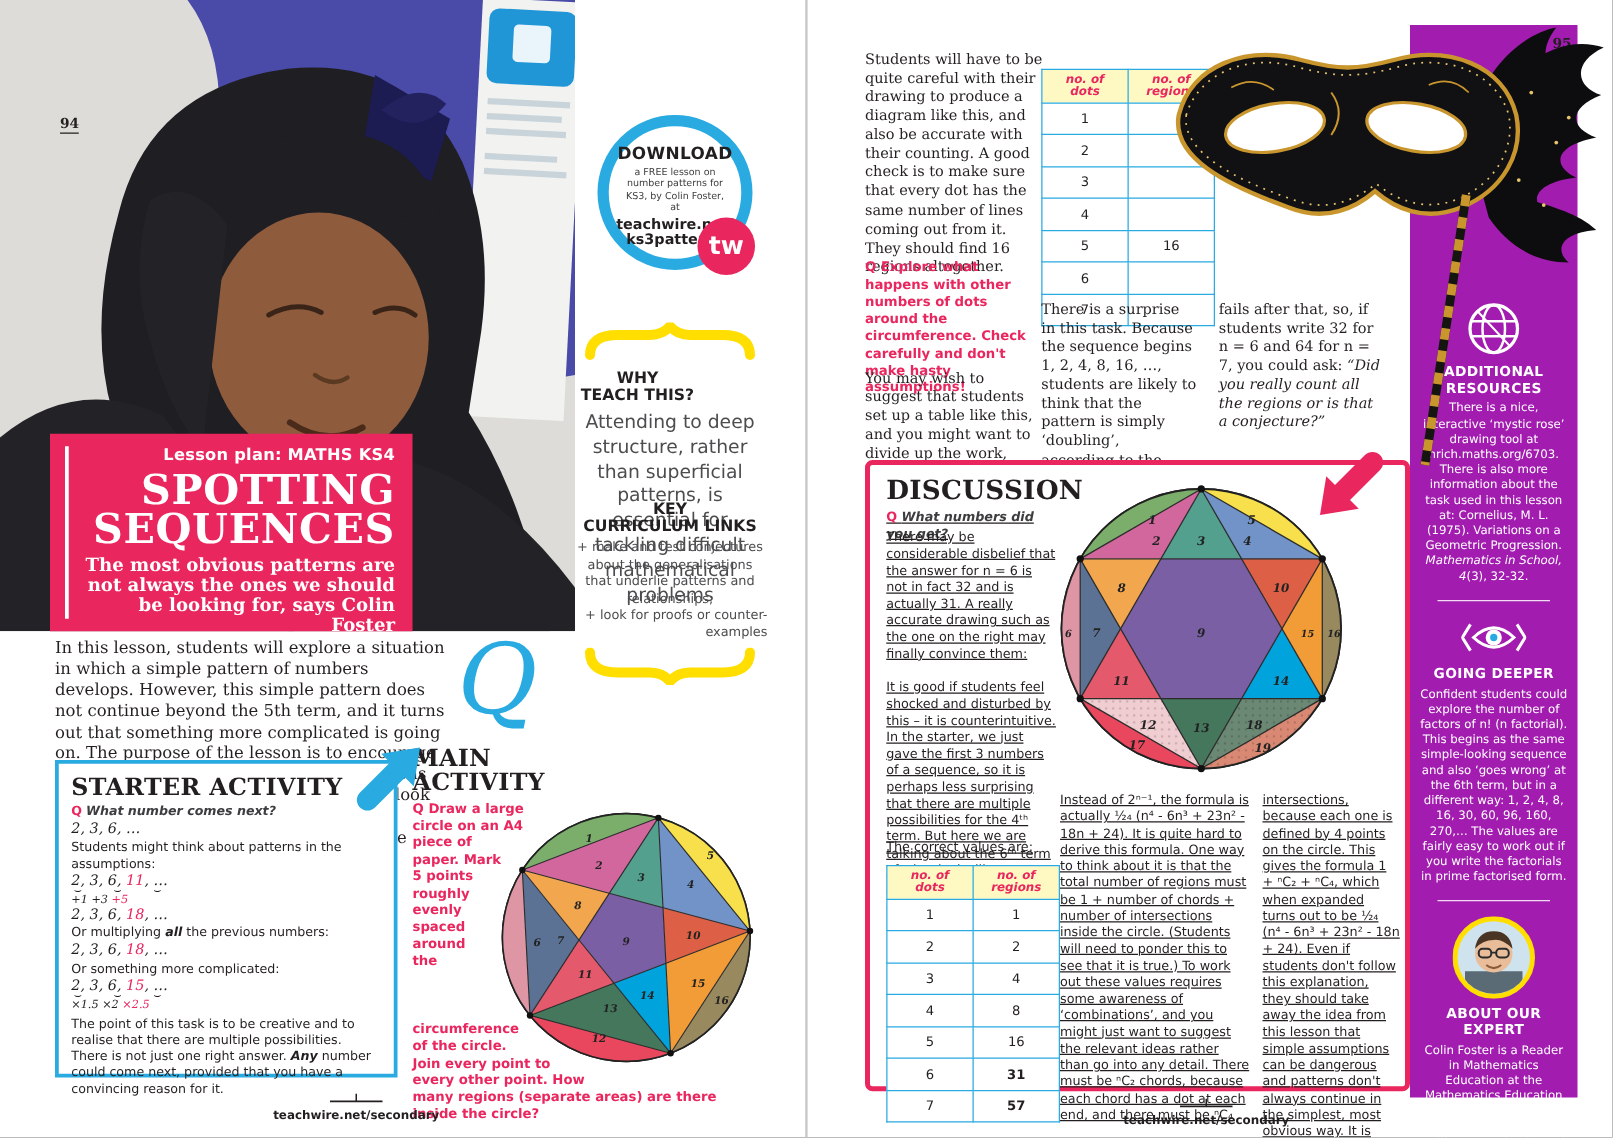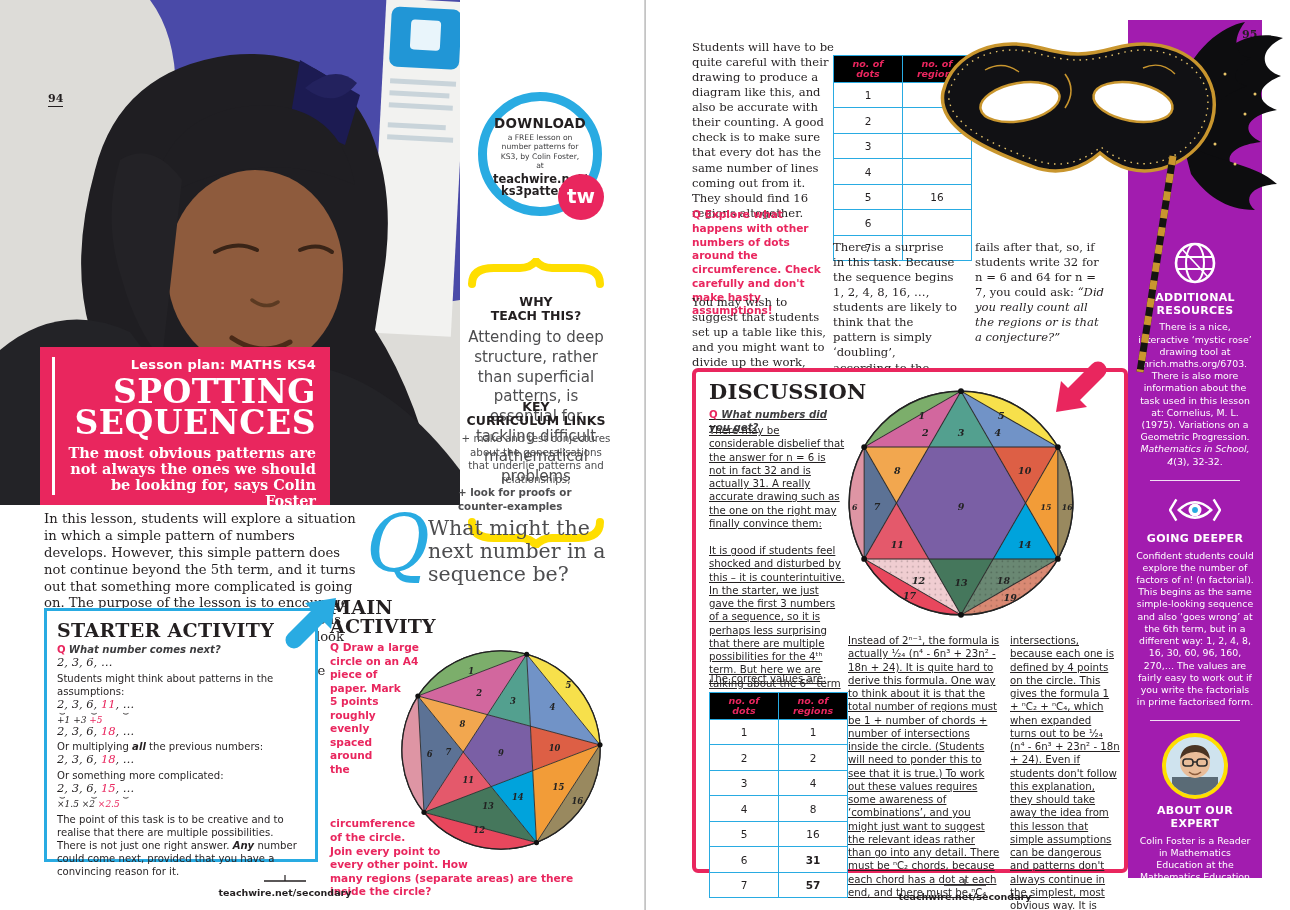--- a/index.html
+++ b/index.html
@@ -36,21 +36,21 @@
              font-size:20.5px;line-height:1.12;color:#4d4d4f;}
   .mainhead{left:330px;top:598px;width:130px;font-size:19px;line-height:1.0;}
   .mainwrap{left:330px;top:641px;width:280px;height:226px;}
   .circfloat{float:right;width:218px;height:218px;shape-outside:circle(50%);border-radius:50%;}
   .mainq{color:#e9265e;font-weight:bold;font-size:10.6px;line-height:1.28;}
   .footer{font-size:9.5px;font-weight:bold;text-align:center;}
   
   .rserif{font-family:"DejaVu Serif",serif;font-size:11.6px;line-height:1.3;}
   .rq{font-size:10.6px;line-height:1.3;font-weight:bold;color:#e9265e;}
   table.dots{border-collapse:collapse;background:#fff;}
-  table.dots th{background:#000000;color:#e9265e;font-style:italic;font-size:9.5px;
+  table.dots th{background:#fef9c3;color:#e9265e;font-style:italic;font-size:9.5px;
                 font-weight:bold;white-space:pre-line;line-height:1.05;padding:3px 2px;}
   table.dots th,table.dots td{border:1.6px solid #29abe2;width:64px;text-align:center;}
   table.dots td{font-size:10.5px;height:22.5px;}
   td.b{font-weight:bold;}
   .discbox{left:692px;top:368px;width:436px;height:505px;border:4px solid #e9265e;border-radius:6px;
            box-sizing:border-box;background:#fff;}
   .dbody{font-size:10.2px;line-height:1.3;text-decoration:underline;}
   .sidebar{left:1128px;top:20px;width:134px;height:858px;background:#a21caf;color:#fff;
            text-align:center;box-sizing:border-box;padding:220px 8px 0 8px;}
   .sidehead{font-weight:bold;font-size:11px;letter-spacing:.3px;line-height:1.15;margin:6px 0 4px 0;}
@@ -100,46 +100,43 @@
       <div style="font-size:7.6px;line-height:1.25;padding:2px 10px 0 10px;color:#3d3d3f;">a FREE lesson on number patterns for KS3, by Colin Foster, at</div>
       <div class="prelines" style="font-size:11.5px;font-weight:bold;line-height:1.05;margin-top:2px;">teachwire.net/
 ks3patterns</div>
     </div>
     <div style="position:absolute;left:80px;top:82px;width:46px;height:46px;border-radius:50%;background:#e9265e;color:#fff;text-align:center;line-height:44px;font-weight:bold;font-size:20px;">tw</div>
   </div>
 
   <svg class="abs" style="left:466px;top:258px;" width="140" height="30">
     <path d="M6,26 Q6,10 28,10 L54,10 Q64,10 70,3 Q76,10 86,10 L112,10 Q134,10 134,26" stroke="#ffde00" stroke-width="8" fill="none" stroke-linecap="round"></path>
   </svg>
-  <div class="abs prelines" style="left:466px;top:295px;width:140px;text-align:center;font-weight:bold;font-size:12.5px;line-height:1.15;">WHY
+  <div class="abs prelines" style="left:440px;top:295px;width:140px;text-align:center;font-weight:bold;font-size:12.5px;line-height:1.15;">WHY
 TEACH THIS?</div>
   <div class="abs" style="left:458px;top:328px;width:156px;text-align:center;font-size:15px;line-height:1.32;color:#4d4d4f;">Attending to deep structure, rather than superficial patterns, is essential for tackling difficult mathematical problems</div>
   <div class="abs prelines" style="left:466px;top:400px;width:140px;text-align:center;font-weight:bold;font-size:12.5px;line-height:1.15;">KEY
 CURRICULUM LINKS</div>
   <div class="abs" style="left:458px;top:432px;width:156px;text-align:center;font-size:10.3px;line-height:1.32;color:#4d4d4f;">+ make and test conjectures about the generalisations that underlie patterns and relationships;</div>
-  <div class="abs" style="left:458px;top:486px;width:156px;text-align:left;font-size:10.3px;line-height:1.32;color:#4d4d4f;font-weight:bold;">+ look for proofs or counter-examples</div>
+  <div class="abs" style="left:458px;top:486px;width:156px;text-align:right;font-size:10.3px;line-height:1.32;color:#4d4d4f;">+ look for proofs or counter-examples</div>
   <svg class="abs" style="left:466px;top:518px;" width="140" height="30">
     <path d="M6,4 Q6,20 28,20 L54,20 Q64,20 70,27 Q76,20 86,20 L112,20 Q134,20 134,4" stroke="#ffde00" stroke-width="8" fill="none" stroke-linecap="round"></path>
   </svg>
 
   <div class="abs pinkbox">
     <div class="inner">
       <div class="kicker">Lesson plan: MATHS KS4</div>
       <div class="slab headline prelines">SPOTTING
 SEQUENCES</div>
       <div class="standfirst"><span>The most obvious patterns are not always the ones we should be looking for, says </span><span style="font-weight:bold;">Colin Foster</span></div>
     </div>
   </div>
 
   <div class="abs intro">In this lesson, students will explore a situation in which a simple pattern of numbers develops. However, this simple pattern does not continue beyond the 5th term, and it turns out that something more complicated is going on. The purpose of the lesson is to encourage students to avoid making quick assumptions about number sequences and instead to look carefully at the details, exploring the mathematical structure that underlies the numbers.</div>
 
   <div class="abs bigq-glyph">Q</div>
-  <div class="abs bigq-text prelines">What might the
-next number in a
-sequence be?</div>
 
   <div class="abs starterbox">
     <div class="slab boxhead">STARTER ACTIVITY</div>
     <div class="sbody" style="margin-top:2px;"><span class="qmark">Q</span> <span style="font-style:italic;font-weight:bold;color:#3d3d3f;">What number comes next?</span></div>
     <div class="seq">2, 3, 6, …</div>
     <div class="sbody" style="margin-top:3px;">Students might think about patterns in the assumptions:</div>
     <div class="seq"><span>2, 3, 6, </span><span class="seqhl">11</span><span>, …</span></div>
     <div class="arcs">⌣ ⌣ ⌣</div>
     <div class="ann"><span>+1   +3   </span><span class="seqhl">+5</span></div>
     <div class="seq"><span>2, 3, 6, </span><span class="seqhl">18</span><span>, …</span></div>

